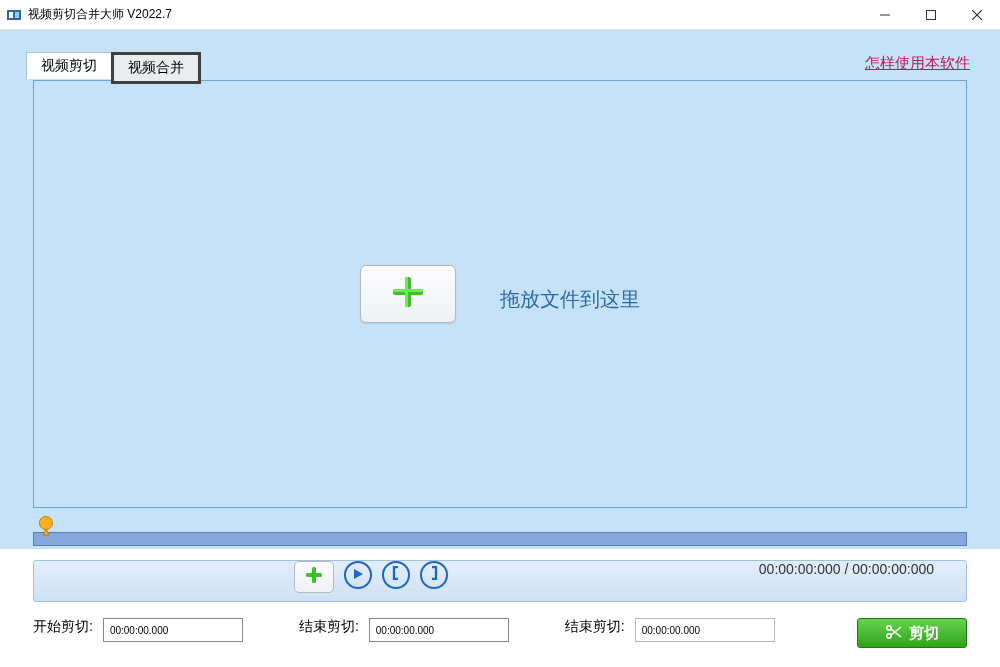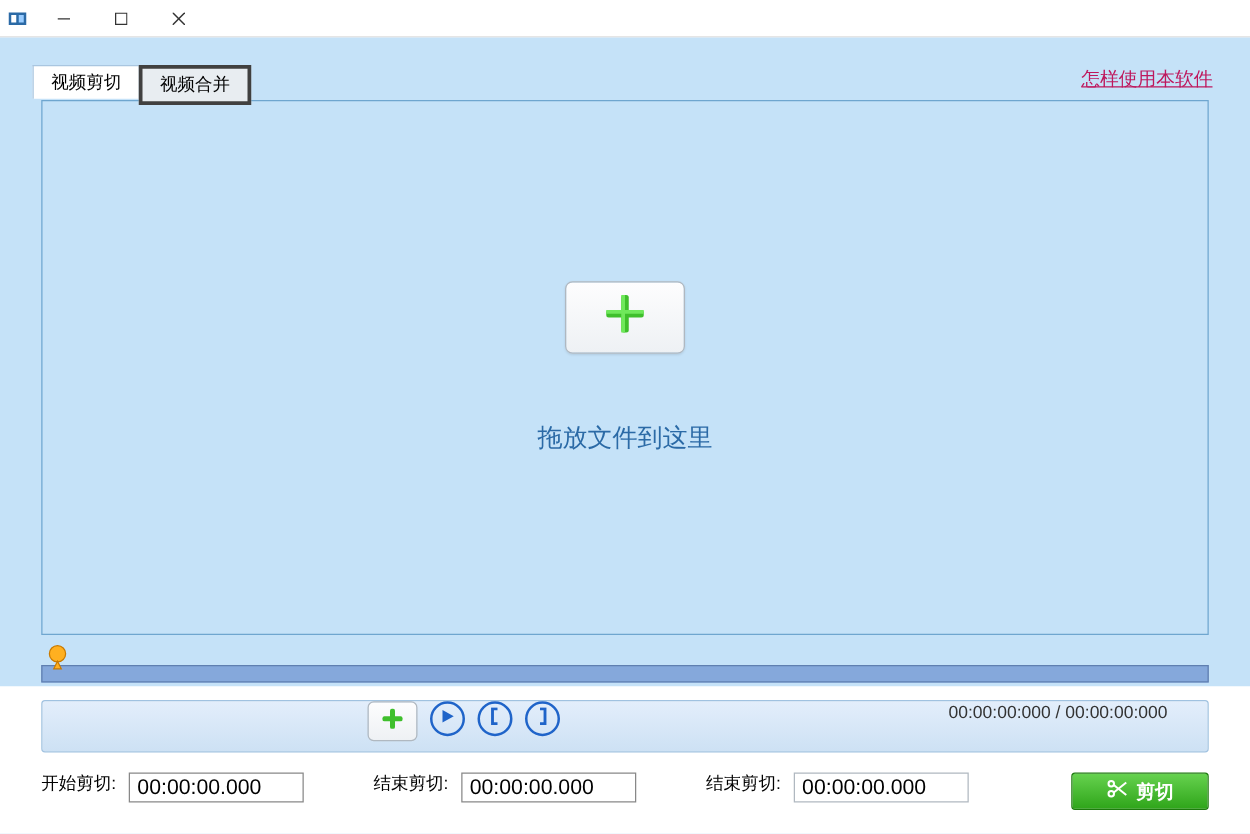--- a/index.html
+++ b/index.html
@@ -12,52 +12,53 @@
 .winbtn svg { stroke: #333; }
 
 .client { background: #c5e2f8; height: 519px; position: relative; padding: 18px; }
 
 .topbar { display: flex; align-items: flex-start; height: 32px; padding: 4px 12px 0 8px; }
 .tab { display: inline-block; padding: 4px 14px; font-size: 14px; cursor: pointer; border: 1px solid transparent; }
 .tab.active { background: #fff; border: 1px solid #a9c6e0; border-bottom: none; }
 .tab.inactive { background: #e8edf1; border: 3px solid #404040; margin-left: -1px; }
 .helplink { margin-left: auto; color: #be185d; text-decoration: underline; font-size: 15px; cursor: pointer; padding-top: 2px; }
 
-.videoarea { margin: 0 15px; border: 1px solid #6fa6cf; background: #c5e2f8; height: 428px; display: flex; flex-direction: column; align-items: center; justify-content: center; gap: 44px; }
+.videoarea { margin: 0 15px; border: 1px solid #6fa6cf; background: #c5e2f8; height: 428px; display: flex; flex-direction: row; align-items: center; justify-content: center; gap: 44px; }
 .addfile-btn { width: 96px; height: 58px; background: linear-gradient(#fdfdfe,#eef1f4); border: 1px solid #b0b8c0; border-radius: 6px; display: flex; align-items: center; justify-content: center; cursor: pointer; box-shadow: 0 1px 2px rgba(0,0,0,.1); }
 .droptext { margin-top: 10px; font-size: 20px; color: #2b6aa6; }
 
 .slider-wrap { position: relative; margin: 10px 15px 0 15px; height: 30px; }
 .slider-handle { position: absolute; left: 4px; top: -2px; z-index: 2; cursor: pointer; }
 .slider-bar { position: absolute; top: 14px; left: 0; right: 0; height: 14px; background: #85a8db; border: 1px solid #5f7fb0; }
 
 .controlbar { margin: 12px 15px 0 15px; height: 42px; background: linear-gradient(#e3eefb,#cde1f4); border: 1px solid #a0c2e0; border-radius: 3px; display: flex; align-items: flex-start; padding: 0 12px; }
 .ctrl-group { display: flex; gap: 10px; margin-left: 248px; }
 .ctrl-btn { width: 40px; height: 32px; background: linear-gradient(#fdfdfe,#eef1f4); border: 1px solid #b0b8c0; border-radius: 5px; display: flex; align-items: center; justify-content: center; cursor: pointer; }
 .circle-btn { width: 28px; height: 28px; border: 2px solid #1f64c9; border-radius: 50%; display: flex; align-items: center; justify-content: center; cursor: pointer; }
 .time-readout { margin-left: auto; font-size: 14px; color: #333; margin-right: 20px; }
 
 .bottombar { margin: 16px 15px 0 15px; display: flex; align-items: flex-start; gap: 10px; font-size: 14px; }
 .lbl { color: #000; }
-.time-input { width: 140px; height: 24px; border: 1px solid #888; background: #fff; padding: 2px 6px; font-size: 17px; }
+.time-input { width: 140px; height: 24px; border: 1px solid #888; background: #fff; padding: 2px 6px; font-size: 10px; }
 .time-input.ro { border: 1px solid #b0b8c0; }
 .spacer { flex: 1; }
 .cut-btn { width: 110px; height: 30px; background: linear-gradient(#66d24f,#2fa51a); border: 1px solid #1c7a0c; border-radius: 3px; display: flex; align-items: center; justify-content: center; gap: 6px; cursor: pointer; color: #fff; font-size: 15px; font-weight: bold; margin-left: 28px; }
 </style>
 </head>
 <body>
 
 <div class="titlebar">
   <span class="titlebar-icon">
     <svg width="16" height="16" viewBox="0 0 16 16">
         <rect x="1" y="3" width="14" height="10" fill="#2b6aa6"></rect>
         <rect x="3" y="5" width="4" height="6" fill="#fff"></rect>
         <rect x="9" y="5" width="4" height="6" fill="#9cf"></rect>
       </svg>
   </span>
+  <span class="titlebar-text">视频剪切合并大师 V2022.7</span>
   <div class="winbtn">
       <svg width="10" height="10">
         <line x1="0" y1="5" x2="10" y2="5" stroke-width="1"></line>
       </svg>
     </div>
   <div class="winbtn">
       <svg width="10" height="10">
         <rect x="0.5" y="0.5" width="9" height="9" fill="none" stroke-width="1"></rect>
       </svg>
     </div>

